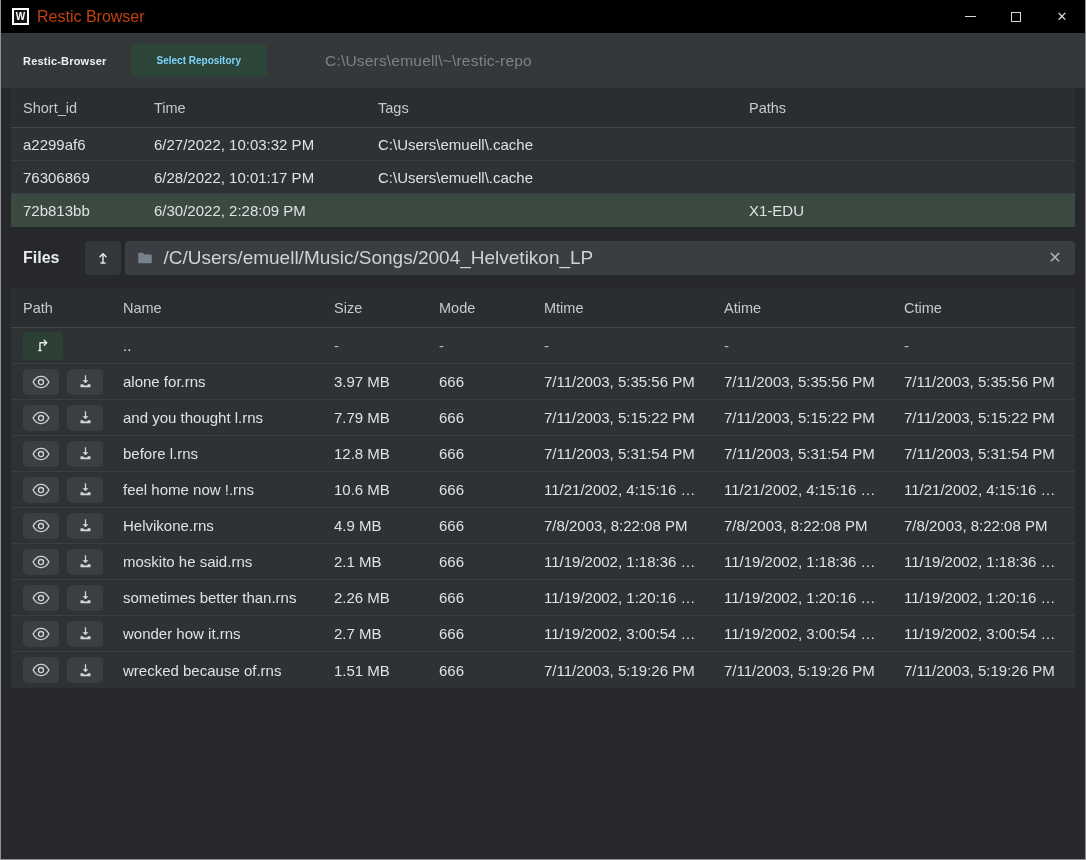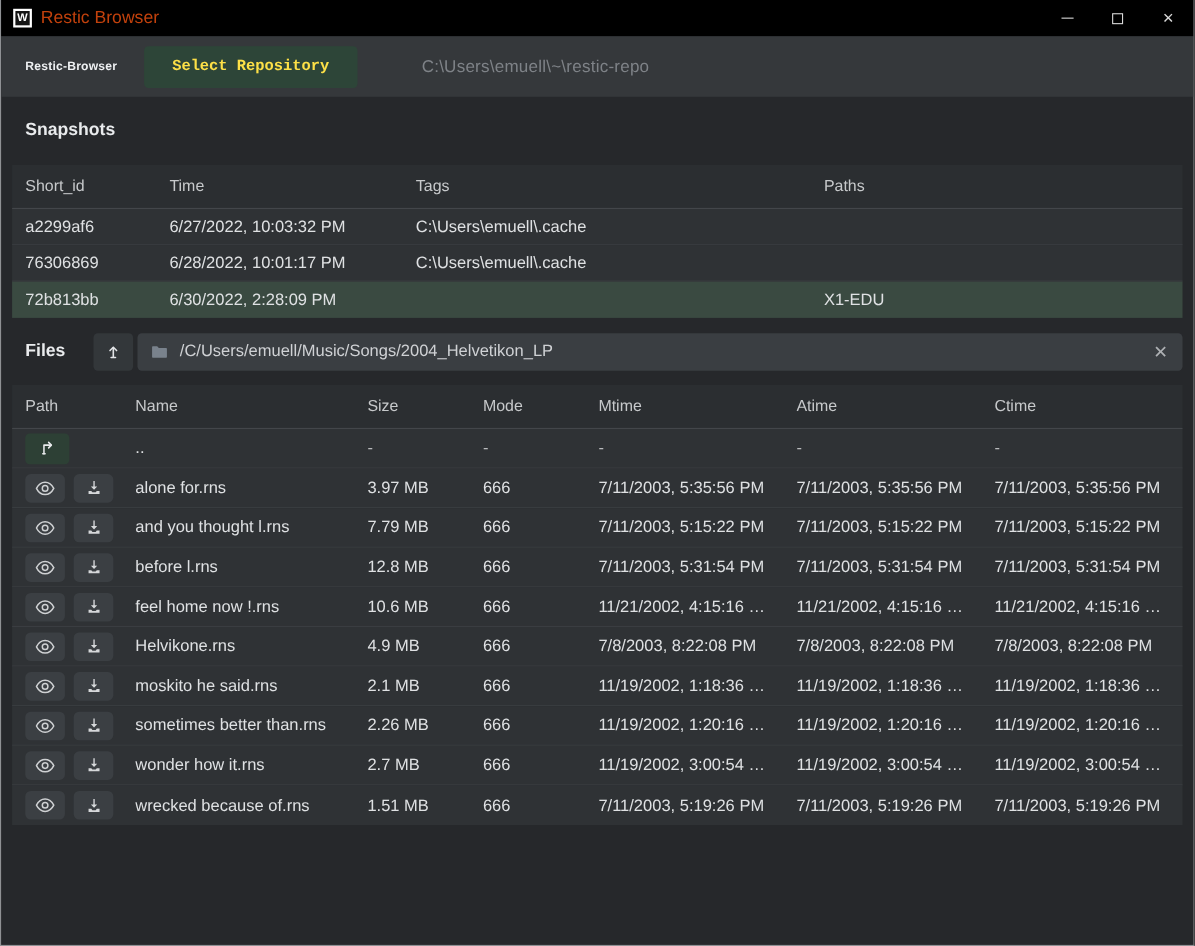--- a/index.html
+++ b/index.html
@@ -19,22 +19,22 @@
   }
   .titlebar-title { margin-left:8px; font-size:16px; color:#c2410c; }
   .win-controls { margin-left:auto; display:flex; height:100%; }
   .win-btn { width:46px; height:100%; display:flex; align-items:center; justify-content:center; color:#d9d9d9; font-size:13px; cursor:default; }
   .win-btn .max-glyph { width:10px; height:10px; border:1px solid #d9d9d9; display:block; }
   .win-btn .min-glyph { width:11px; height:0; border-top:1.5px solid #d9d9d9; display:block; }
   
   .header { height:55px; background:#35383b; display:flex; align-items:center; padding:0 22px; }
   .app-name { font-size:11px; font-weight:bold; color:#eef0f2; letter-spacing:.2px; }
   .select-repo-btn {
-    margin-left:24px; background:#2d4538; color:#fde047; font-weight:bold; font-size:14px;
-    border:none; border-radius:4px; padding:11px 26px; font-family:Liberation Mono, monospace; cursor:pointer;
+    margin-left:24px; background:#2d4538; color:#7dd3fc; font-weight:bold; font-size:10px;
+    border:none; border-radius:4px; padding:11px 26px; font-family:Liberation Sans, sans-serif; cursor:pointer;
   }
   .repo-path { margin-left:58px; font-size:15.5px; color:#7e8287; letter-spacing:.2px; }
   
   .section-head { display:flex; align-items:center; padding:0 22px; }
   .section-title { font-size:16px; font-weight:bold; color:#e9ebed; }
   .snapshots-head { height:62px; }
   
   .panel { margin:0 10px; }
   .thead { background:#2b2e31; border-bottom:1px solid #43464a; }
   .thead .cell { color:#c7c9cb; font-size:14.5px; }
@@ -48,21 +48,21 @@
   .snap-row.selected { background:#3a4a41; }
   
   .files-head { height:61px; display:flex; align-items:center; padding:0 10px 0 22px; }
   .uplevel-btn {
     margin-left:26px; width:36px; height:34px; background:#33373a; border:none; border-radius:4px;
     display:flex; align-items:center; justify-content:center; cursor:pointer; flex:none;
   }
   .pathbar { position:relative; flex:1; margin-left:4px; height:34px; }
   .pathbar input {
     width:100%; height:100%; background:#3a3e42; border:none; border-radius:4px;
-    color:#cfd1d4; font-size:15px; font-family:inherit; padding:0 40px 0 38px; outline:none;
+    color:#cfd1d4; font-size:19px; font-family:inherit; padding:0 40px 0 38px; outline:none;
   }
   .folder-icon { position:absolute; left:11px; top:8px; width:18px; height:18px; pointer-events:none; }
   .clear-btn {
     position:absolute; right:4px; top:2px; width:32px; height:30px; background:transparent; border:none;
     color:#aeb1b4; font-size:16px; cursor:pointer; font-family:inherit;
   }
   
   .files-grid { display:grid; grid-template-columns:100px 211px 105px 105px 180px 180px 1fr; align-items:center; padding-left:12px; }
   .files-head-row { height:40px; }
   .file-row { height:36px; }
@@ -96,23 +96,20 @@
         </div>
     </div>
   </div>
 
   <div class="header">
     <div class="app-name">Restic-Browser</div>
     <button class="select-repo-btn">Select Repository</button>
     <div class="repo-path">C:\Users\emuell\~\restic-repo</div>
   </div>
 
-  <div class="section-head snapshots-head">
-    <div class="section-title">Snapshots</div>
-  </div>
 
   <div class="panel">
     <div class="thead snap-grid snap-head-row">
       <div class="cell">Short_id</div>
       <div class="cell">Time</div>
       <div class="cell">Tags</div>
       <div class="cell">Paths</div>
       <div class="cell">Hostname</div>
     </div>
     <div>

